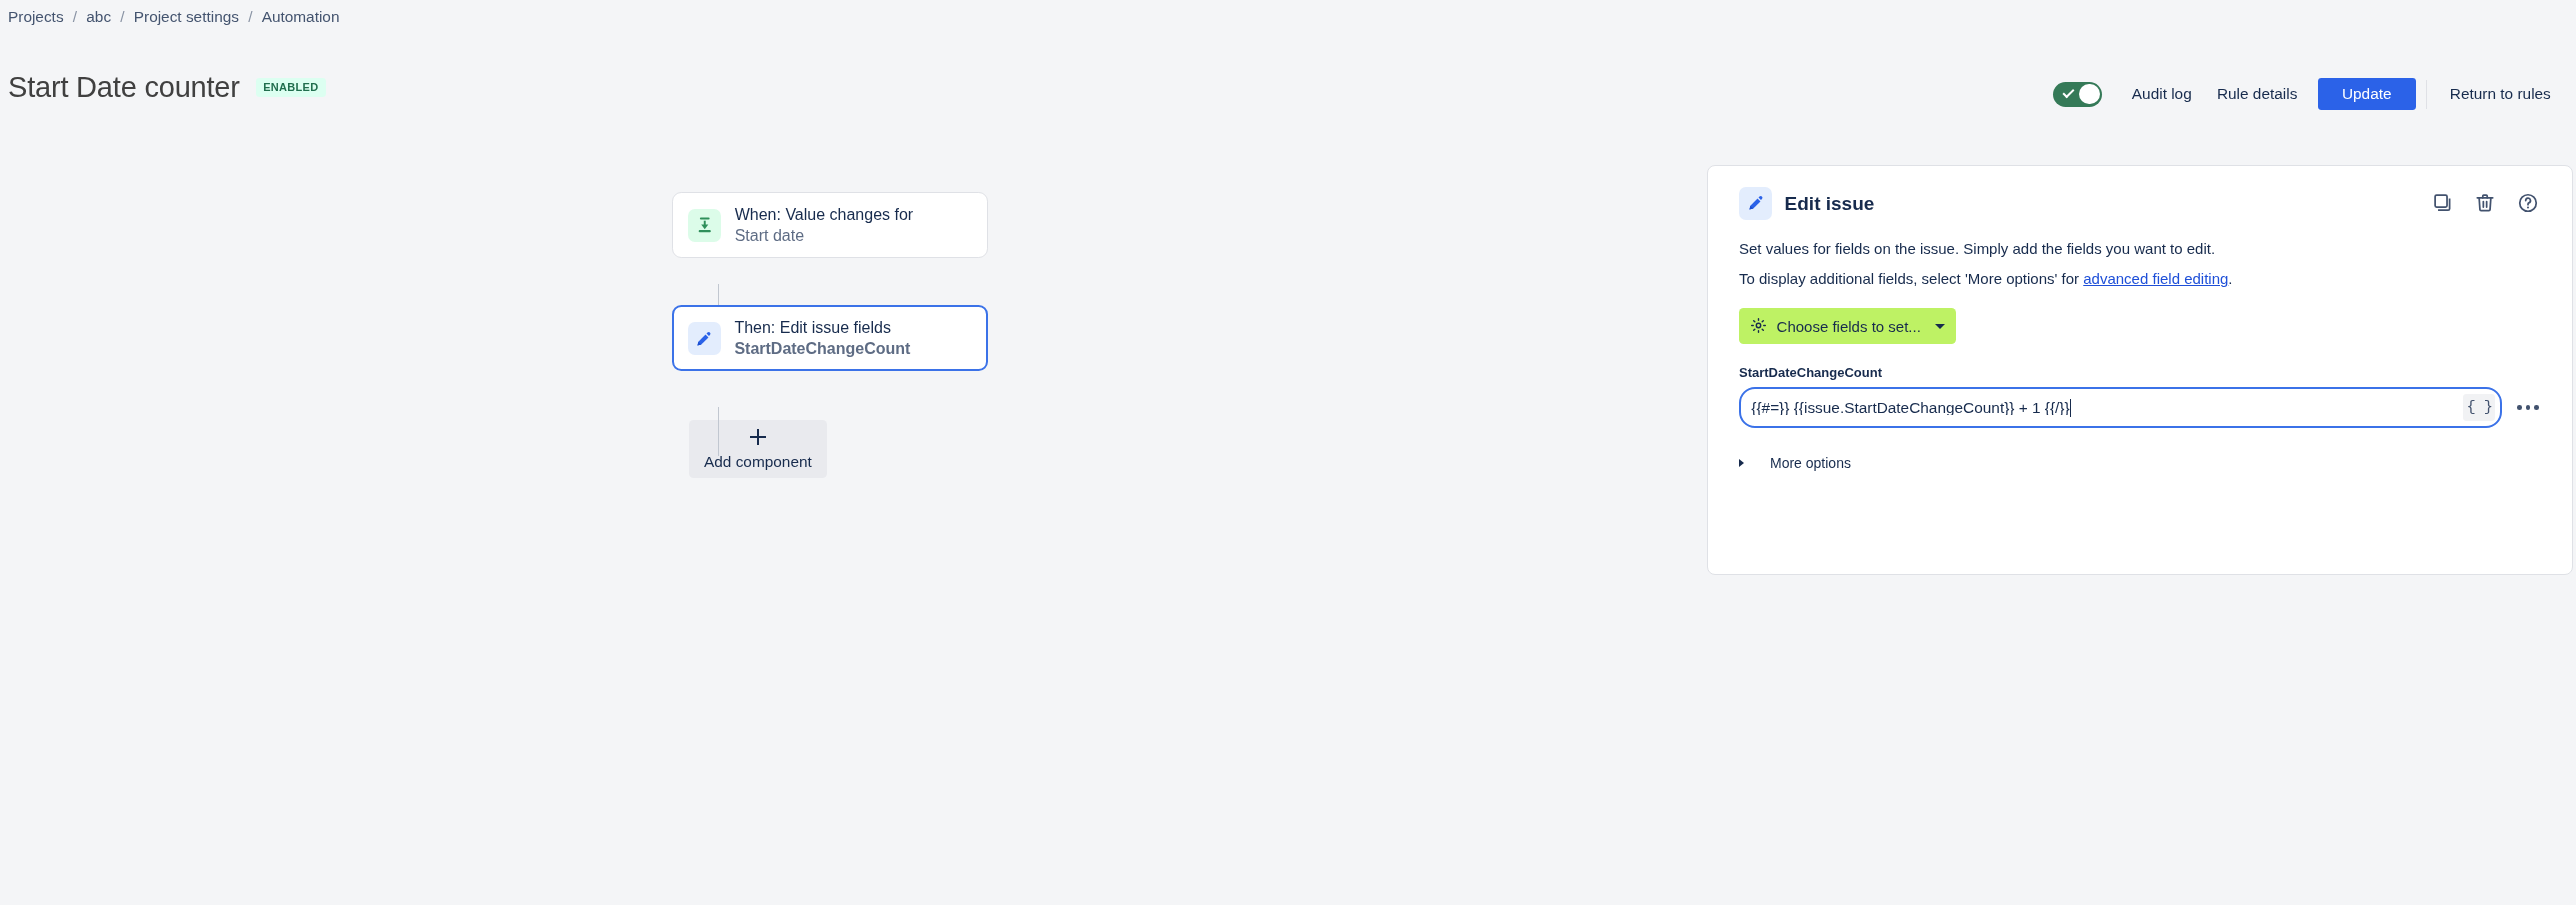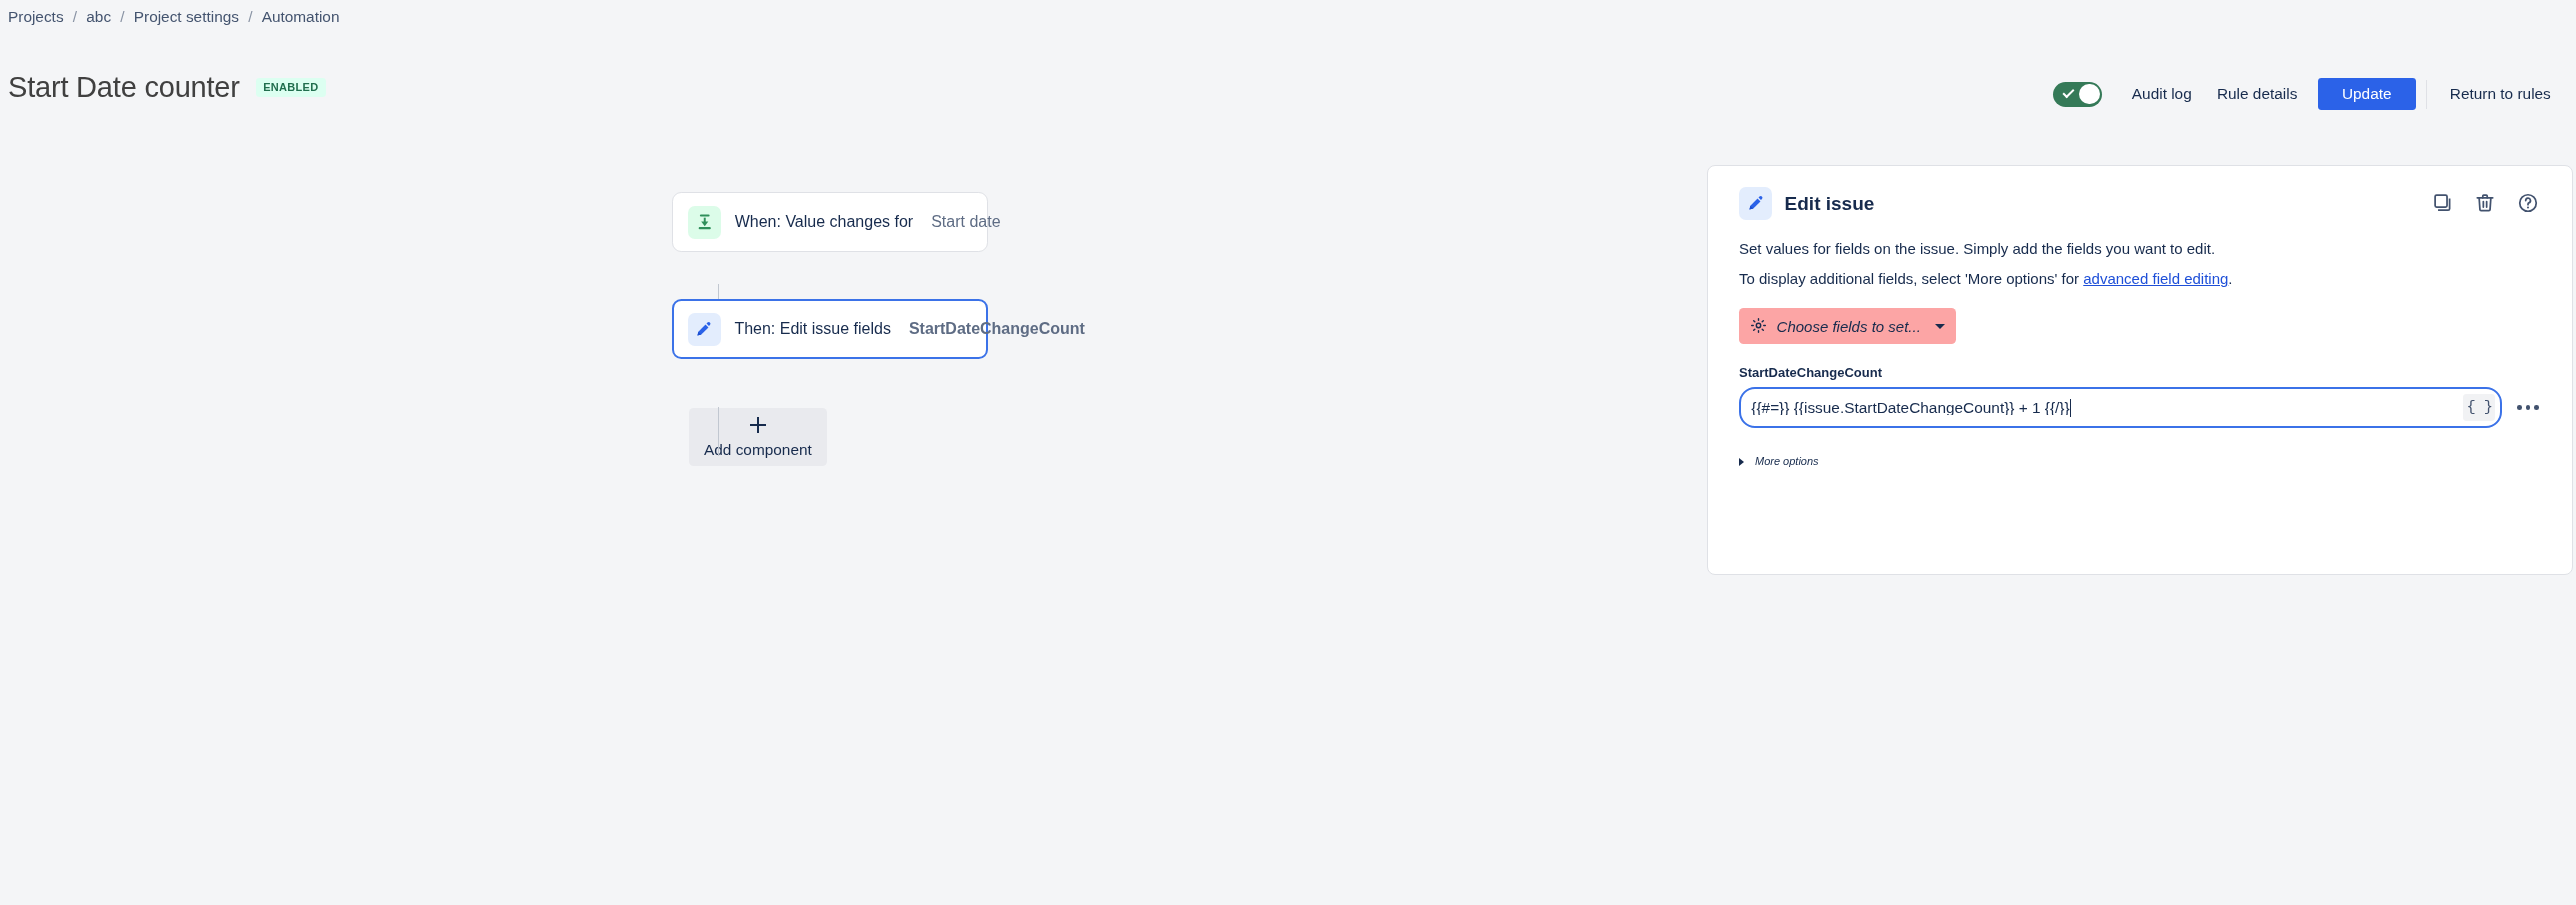--- a/index.html
+++ b/index.html
@@ -157,21 +157,21 @@
     width: 33px;
     height: 33px;
     border-radius: 6.9px;
     display: flex;
     align-items: center;
     justify-content: center;
     flex: none;
   }
   .node-icon.green { background: #DCFCE9; }
   .node-icon.blue  { background: #E3EDFD; }
-  .node-text { display: flex; flex-direction: row; gap: 18px; min-width: 0; }
+  .node-text { display: flex; flex-direction: column; gap: 4px; min-width: 0; }
   .node-title {
     font-size: 16px;
     color: #172B4D;
     line-height: 1.1;
     white-space: nowrap;
   }
   .node-sub {
     font-size: 16px;
     color: #5E6C84;
     font-weight: 700;
@@ -270,31 +270,30 @@
     line-height: 1.42;
   }
   .panel-desc + .panel-desc { margin-top: 9.2px; }
   .panel-link { color: #1E4FD8; text-decoration: underline; }
 
   .choose-fields {
     margin-top: 18.3px;
     display: inline-flex;
     align-items: center;
     gap: 9.2px;
-    background: #fca5a5;
+    background: #bef264;
     border: none;
     border-radius: 4.6px;
     padding: 8.6px 11.4px;
     font-size: 15px;
     color: #172B4D;
     cursor: pointer;
     font-family: inherit;
     line-height: 1;
     white-space: nowrap;
-    font-style: italic;
   }
   .chev-down {
     width: 0; height: 0;
     border-left: 5.1px solid transparent;
     border-right: 5.1px solid transparent;
     border-top: 5.7px solid #172B4D;
     margin-left: 4.6px;
     flex: none;
   }
 
@@ -368,30 +367,29 @@
     width: 4.6px; height: 4.6px;
     border-radius: 50%;
     background: #42526E;
     display: block;
   }
 
   .more-options {
     margin-top: 26px;
     display: inline-flex;
     align-items: center;
-    gap: 11px;
+    gap: 26px;
     background: transparent;
     border: none;
     cursor: pointer;
-    font-size: 11px;
+    font-size: 14px;
     color: #172B4D;
     font-family: inherit;
     line-height: 1;
     padding: 2.3px 0;
-    font-style: italic;
   }
   .chev-right {
     width: 0; height: 0;
     border-top: 4.6px solid transparent;
     border-bottom: 4.6px solid transparent;
     border-left: 5.7px solid #172B4D;
     flex: none;
   }
 
   .panel-footer {

